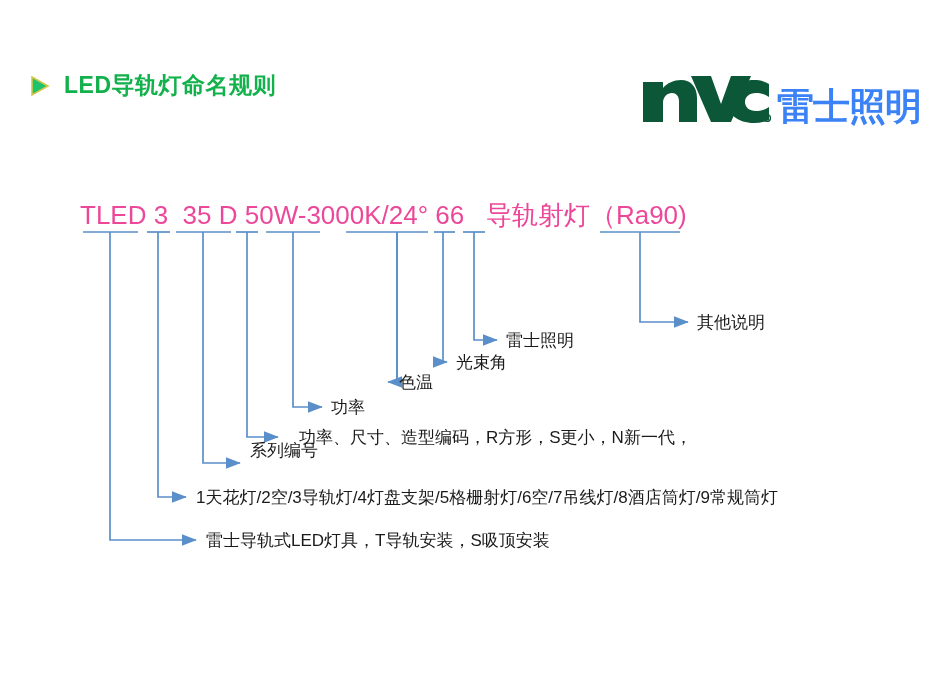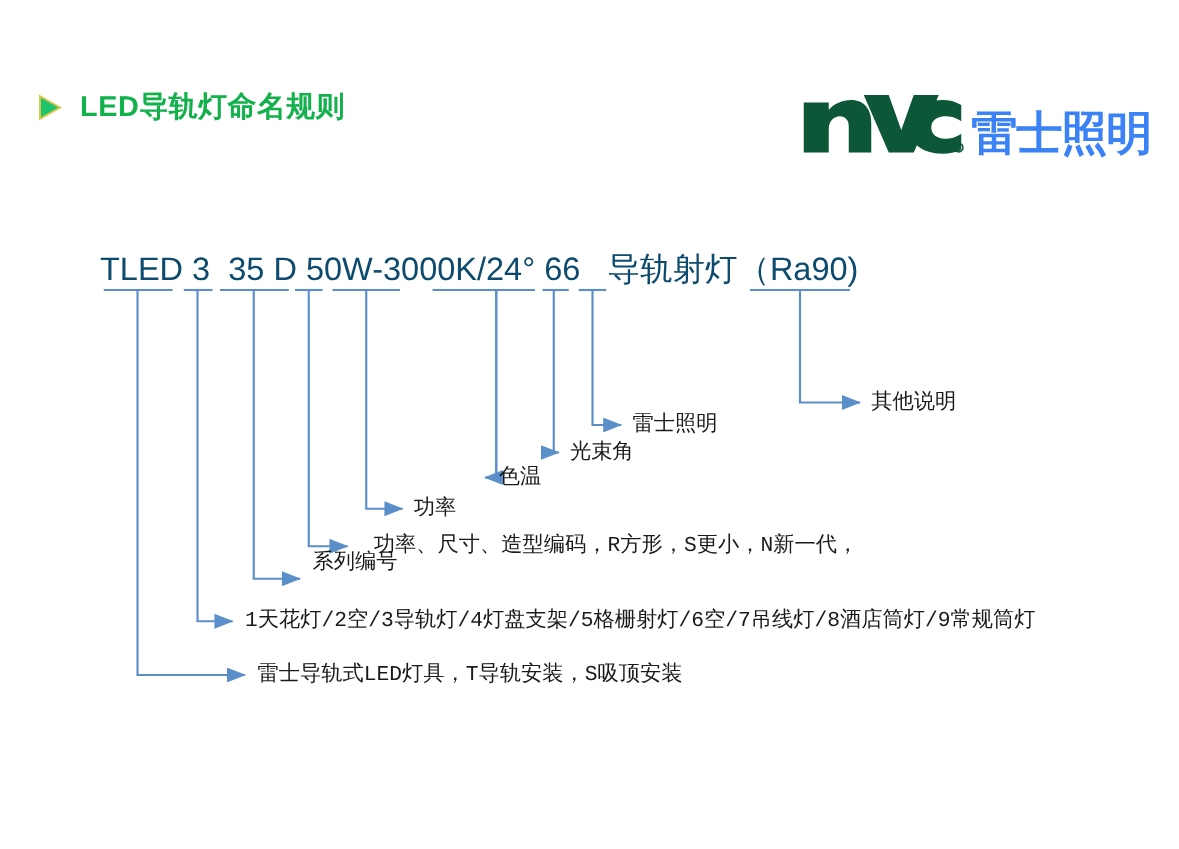--- a/index.html
+++ b/index.html
@@ -61,31 +61,31 @@
     position: absolute;
     left: 0; top: 0;
     width: 943px; height: 679px;
     pointer-events: none;
   }
 
   .code-line {
     position: absolute;
     left: 80px; top: 198px;
     font-size: 26px;
-    color: #0c4a6e;
+    color: #ec4899;
     white-space: pre;
     font-family: "Liberation Sans", "DejaVu Sans", sans-serif;
   }
 
   .lbl {
     position: absolute;
     font-size: 17px;
     color: #1a1a1a;
     white-space: nowrap;
-    font-family: Liberation Mono, monospace;
+    font-family: Liberation Sans, sans-serif;
     line-height: 1;
   }
 </style>
 </head>
 <body>
 
 <div id="slide">
 
   <div class="title-row">
     <svg class="bullet-arrow" viewBox="0 0 20 22">

